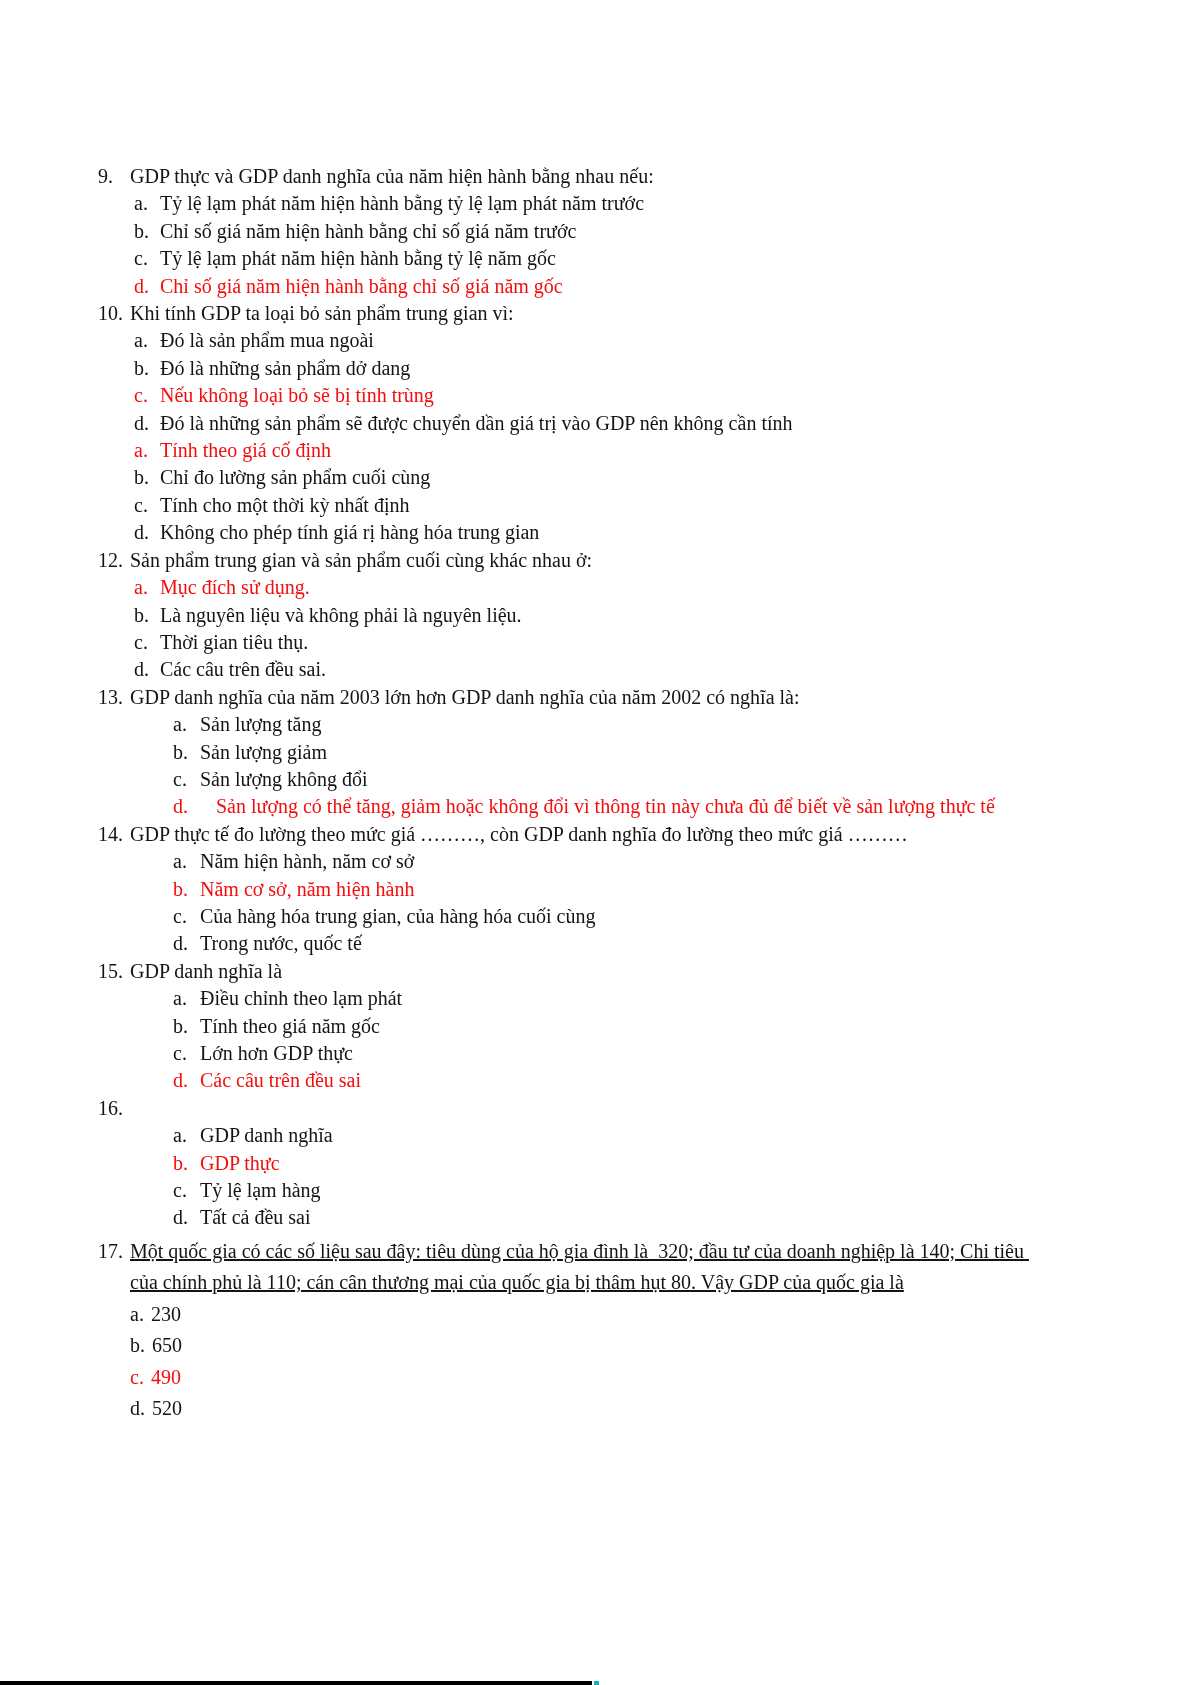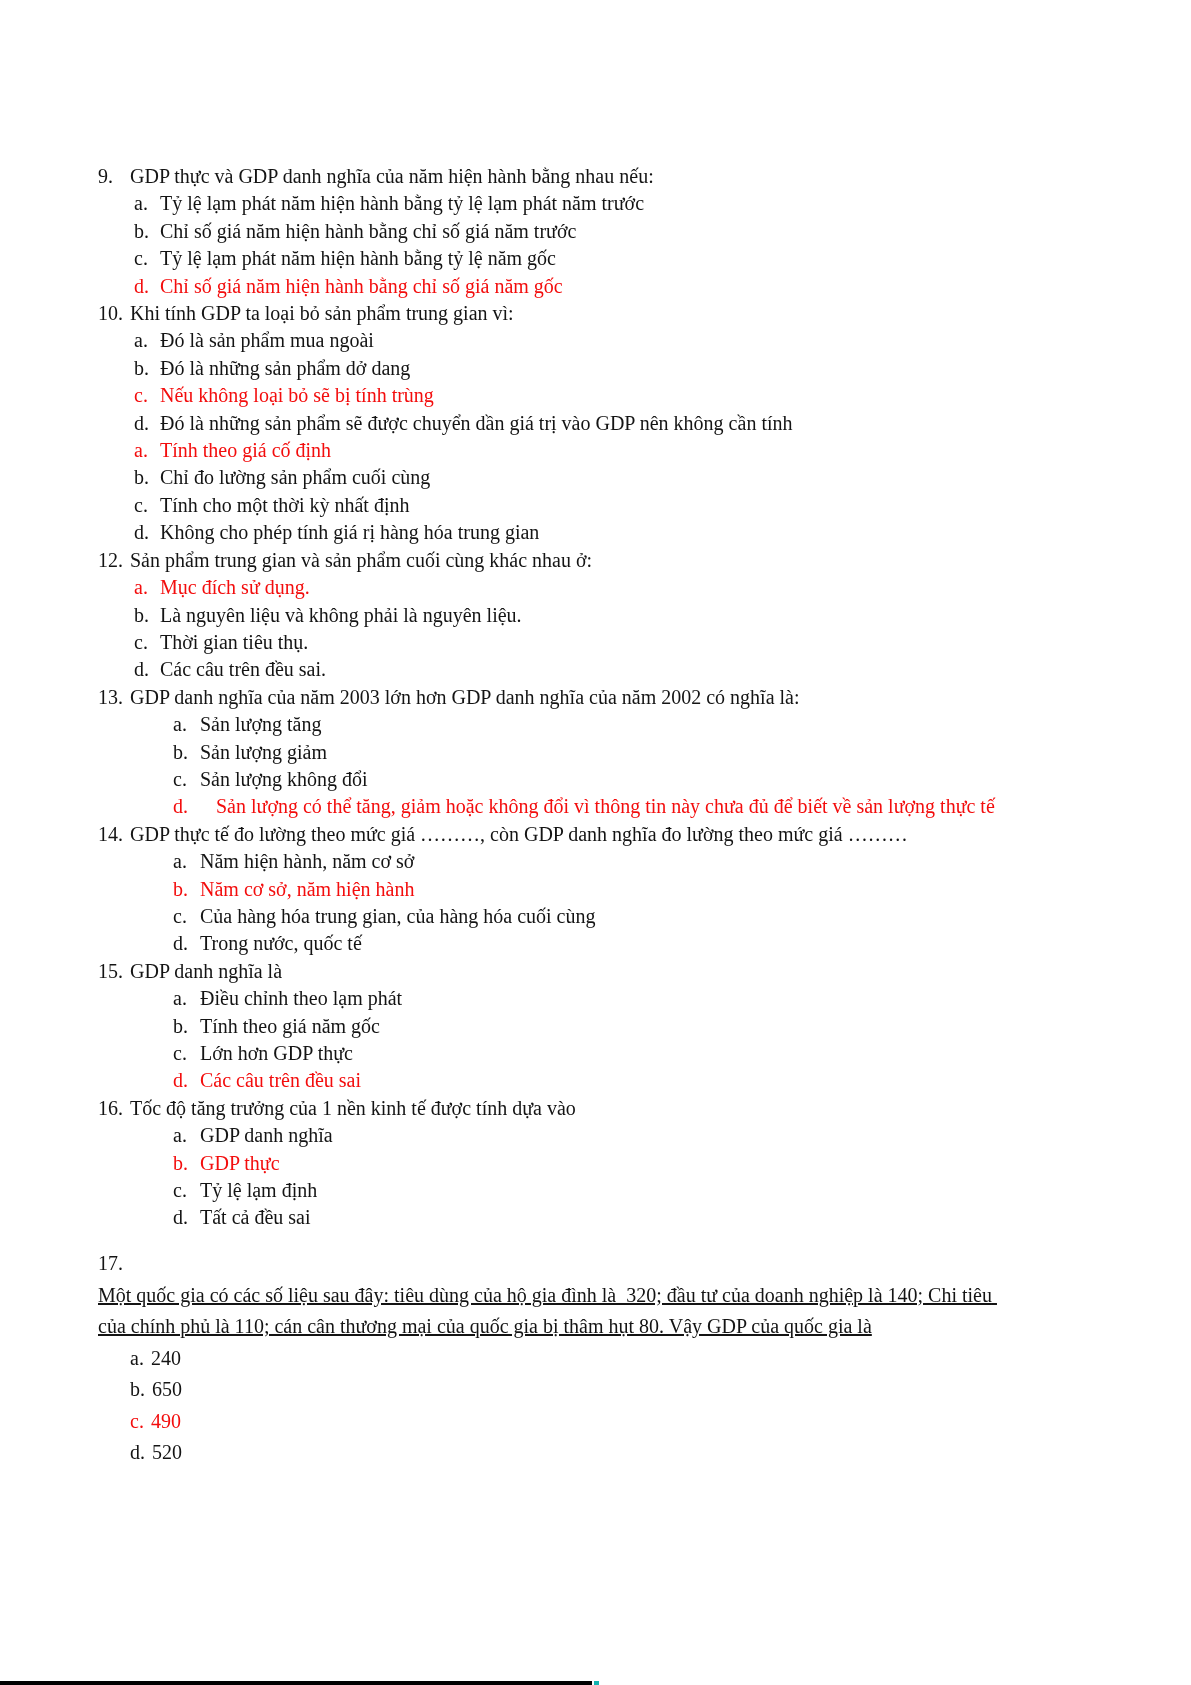--- a/index.html
+++ b/index.html
@@ -44,21 +44,21 @@
   .indentA { margin-left: 134px; }
   .indentA .letter { flex: 0 0 26px; }
   
   .indentB { margin-left: 173px; }
   .indentB .letter { flex: 0 0 27px; }
   .otext { flex: 0 1 auto; }
   .wrapB { max-width: 855px; margin-left: 16px; }
   
   .sp17 { line-height: 31.5px; }
   .q17text { max-width: 915px; white-space: pre-wrap; text-decoration: underline; }
-  .q17block { margin-top: 16px; flex-direction: column; }
+  .q17block { margin-top: 4px; }
   
   .opt17 {
     margin-left: 130px;
     display: flex;
   }
   .opt17 .letter { margin-right: 7px; flex: 0 0 auto; }
   .correct { color: #f30d0d; }
   .footer-line {
     position: absolute;
     left: 0;
@@ -220,46 +220,45 @@
       <span class="letter">c.</span>
       <span class="otext">Lớn hơn GDP thực</span>
     </div>
     <div class="opt indentB line correct">
       <span class="letter">d.</span>
       <span class="otext">Các câu trên đều sai</span>
     </div>
 
     <div class="q line">
       <span class="qnum">16.</span>
-      <span class="qtext">Tốc độ tăng trưởng của 1 nền kinh tế được tính dựa vào</span>
     </div>
     <div class="opt indentB line">
       <span class="letter">a.</span>
       <span class="otext">GDP danh nghĩa</span>
     </div>
     <div class="opt indentB line correct">
       <span class="letter">b.</span>
       <span class="otext">GDP thực</span>
     </div>
     <div class="opt indentB line">
       <span class="letter">c.</span>
-      <span class="otext">Tỷ lệ lạm định</span>
+      <span class="otext">Tỷ lệ lạm hàng</span>
     </div>
     <div class="opt indentB line">
       <span class="letter">d.</span>
       <span class="otext">Tất cả đều sai</span>
     </div>
 
     <div class="q sp17 q17block">
       <span class="qnum">17.</span>
       <span class="qtext q17text">Một quốc gia có các số liệu sau đây: tiêu dùng của hộ gia đình là  320; đầu tư của doanh nghiệp là 140; Chi tiêu của chính phủ là 110; cán cân thương mại của quốc gia bị thâm hụt 80. Vậy GDP của quốc gia là</span>
     </div>
     <div class="opt17 sp17">
       <span class="letter">a.</span>
-      <span class="otext">240</span>
+      <span class="otext">230</span>
     </div>
     <div class="opt17 sp17">
       <span class="letter">b.</span>
       <span class="otext">650</span>
     </div>
     <div class="opt17 sp17 correct">
       <span class="letter">c.</span>
       <span class="otext">490</span>
     </div>
     <div class="opt17 sp17">

